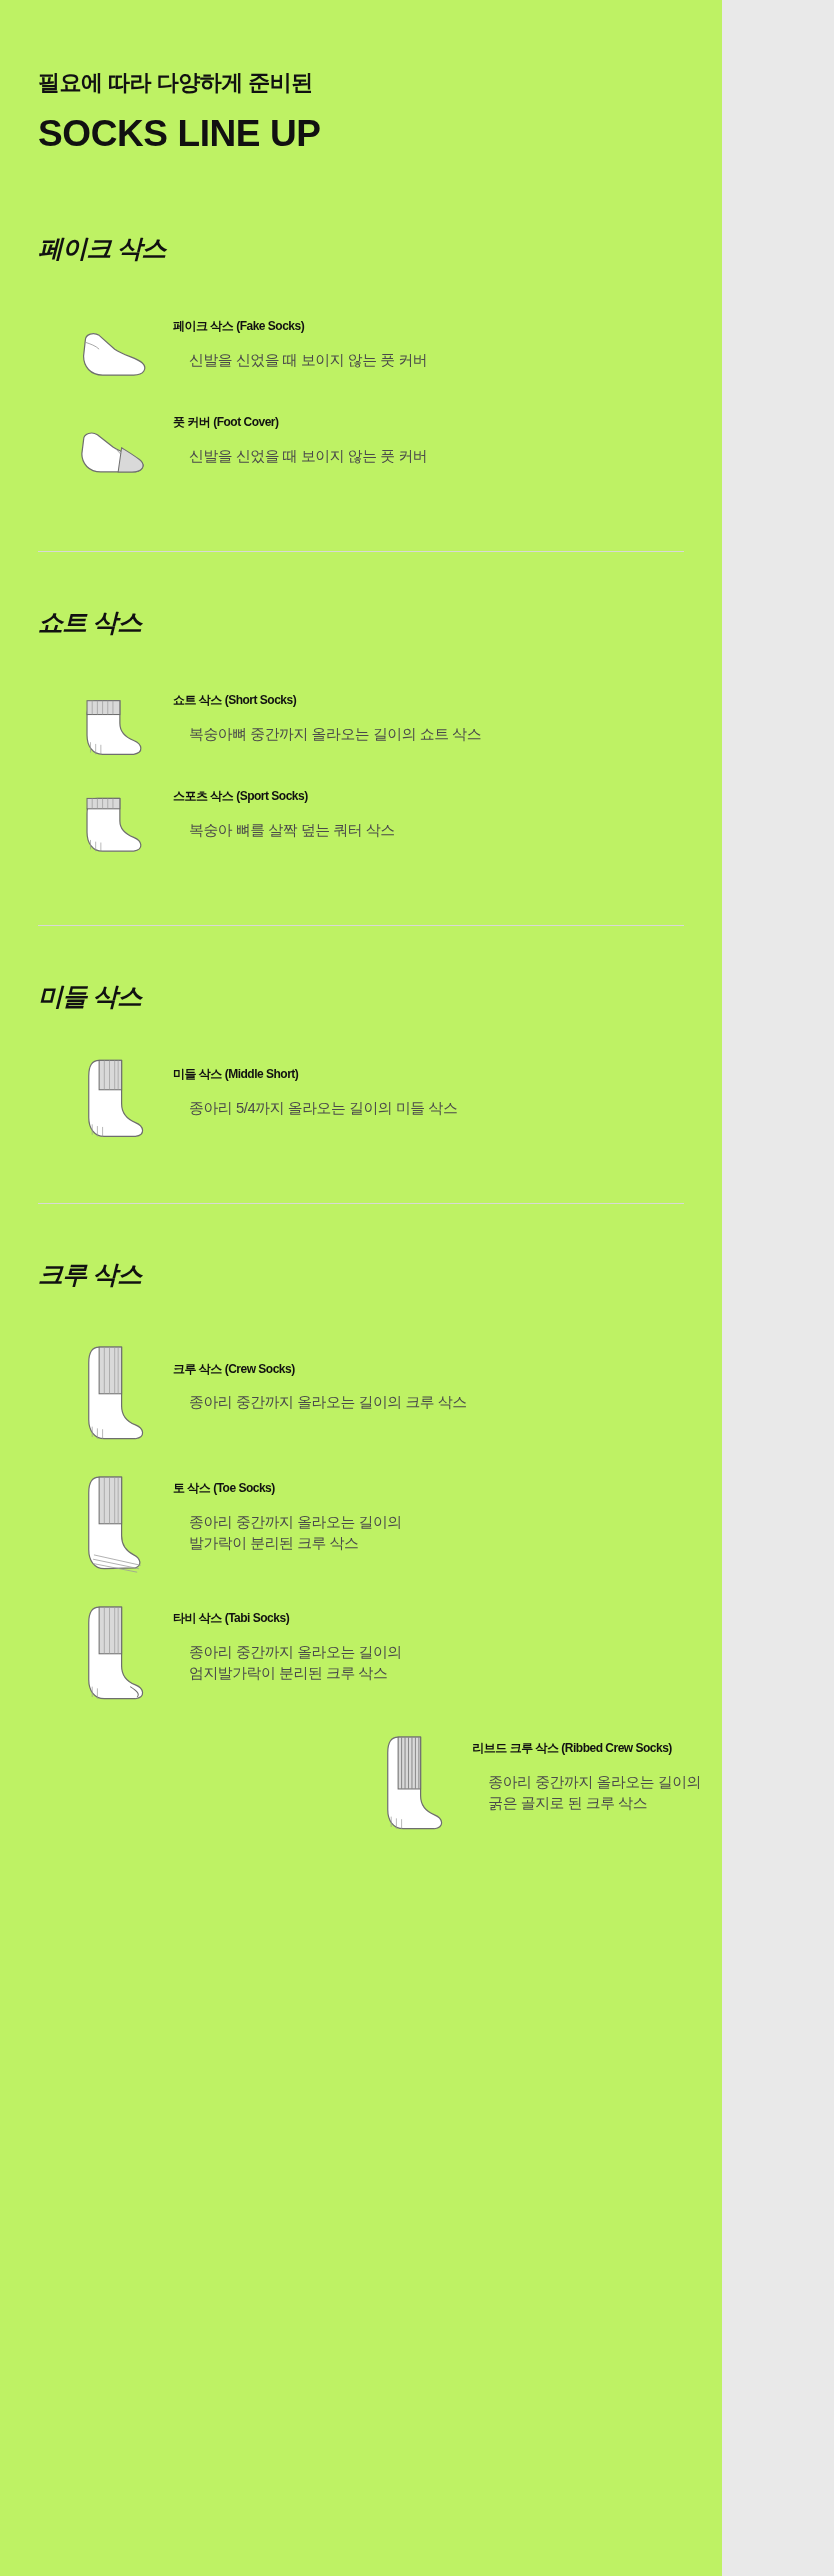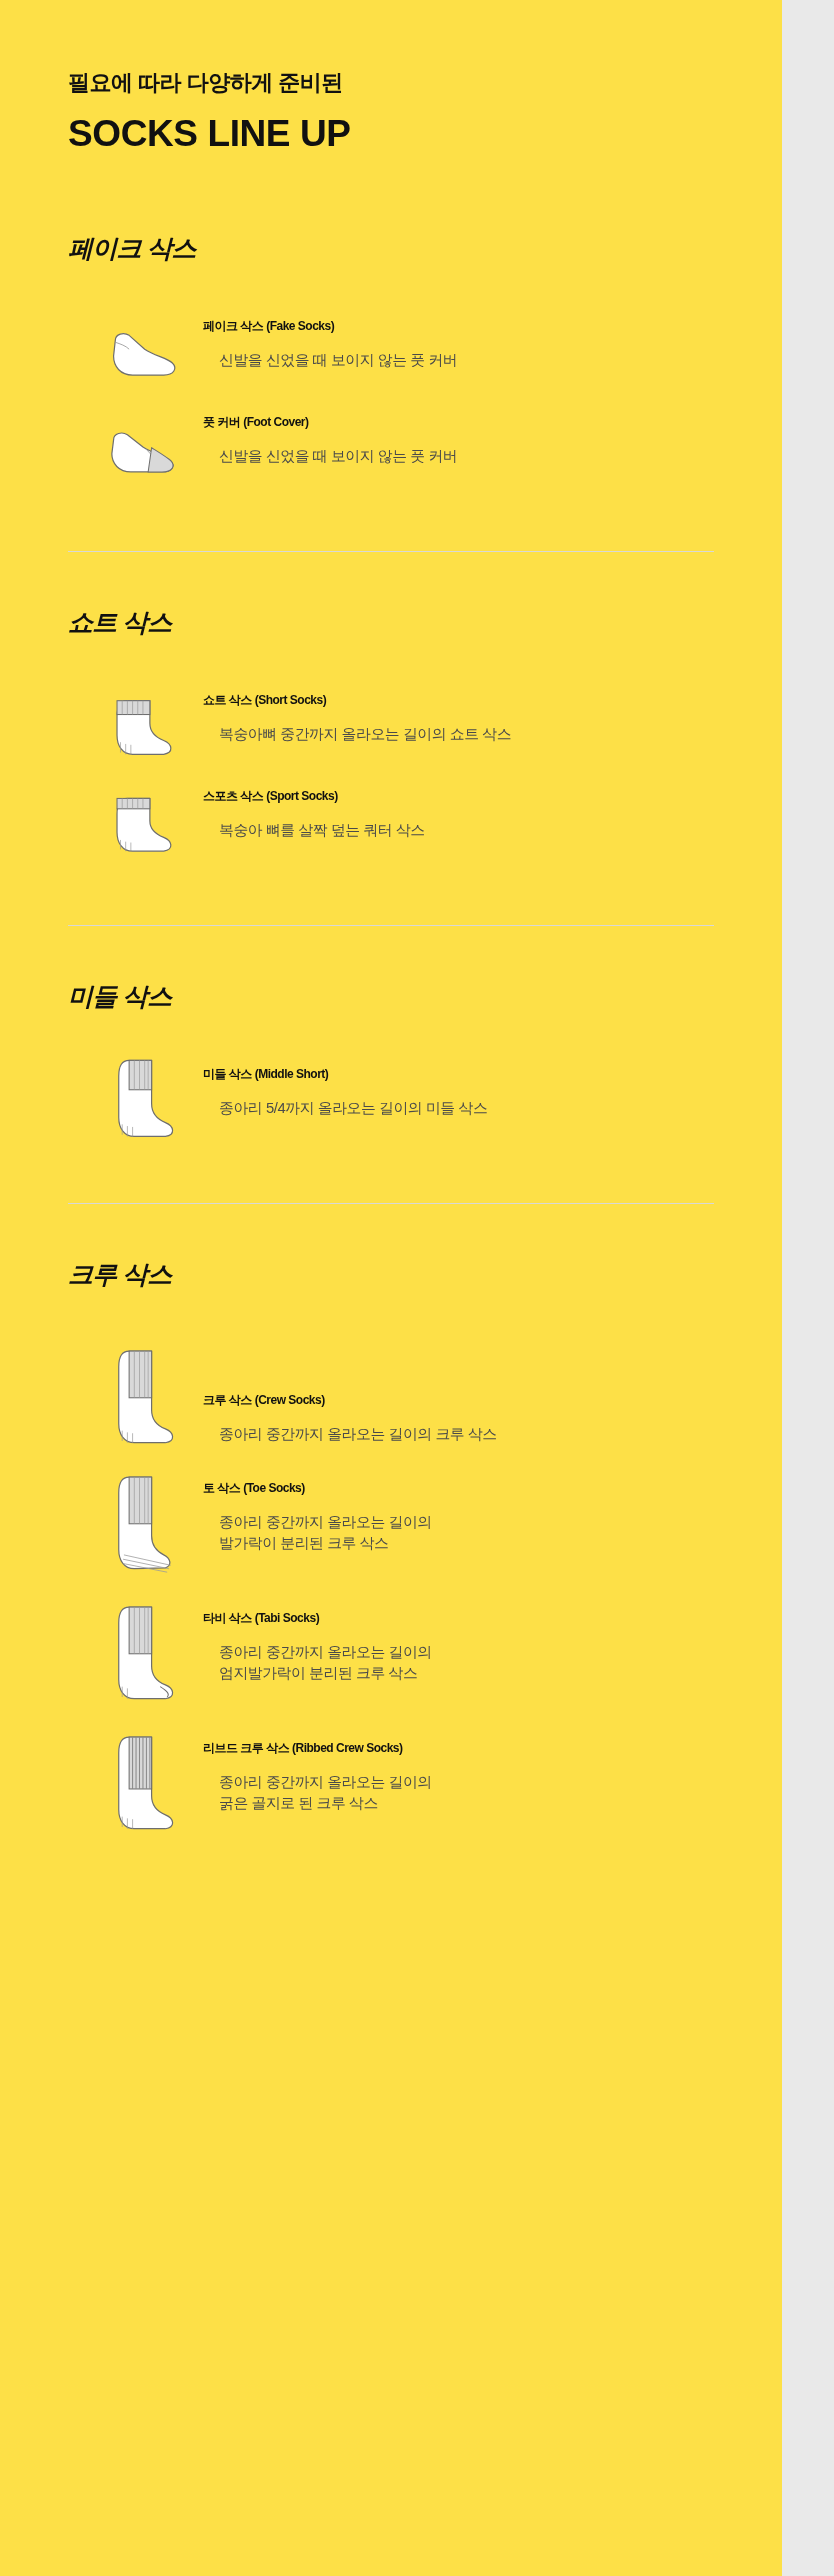--- a/index.html
+++ b/index.html
@@ -7,23 +7,23 @@
     padding: 0;
     background: #e9e9e9;
   }
   body {
     width: 834px;
     font-family: "Liberation Sans", sans-serif;
     color: #111111;
     -webkit-font-smoothing: antialiased;
   }
   .page {
-    width: 782px;
+    width: 722px;
     min-height: 2576px;
-    background: #fde047;
+    background: #bef264;
     box-sizing: border-box;
     padding: 0;
     position: relative;
   }
   .inner {
     width: 712px;
     margin: 0 auto;
     padding-top: 68px;
     box-sizing: border-box;
   }
@@ -218,21 +218,21 @@
 
     <div class="spacer-lg"></div>
     <div class="divider"></div>
     <div class="spacer-lg"></div>
 
     <section class="section">
       <h2 class="section-title">크루 삭스</h2>
       <div class="spacer-md"></div>
       <ul class="items">
 
-        <li class="item" style="height:130px;align-items:flex-end;">
+        <li class="item" style="height:130px;">
           <div class="thumb" style="height:122px;">
             <svg width="83" height="111" viewBox="0 0 96 128">
               <path d="M36 8 L62 8 L62 76 C62 88, 68 94, 78 98 C88 102, 90 112, 78 114 L42 114 C30 114, 24 104, 24 92 L24 26 C24 14, 28 8, 36 8 Z" fill="#ffffff" stroke="#6e6e6e" stroke-width="1.4" stroke-linejoin="round"></path>
               <rect x="36" y="8" width="26" height="54" fill="#d9d9d9" stroke="#6e6e6e" stroke-width="1.2"></rect>
               <path d="M42 8 L42 62 M48 8 L48 62 M54 8 L54 62 M58 8 L58 62" stroke="#9a9a9a" stroke-width="0.8"></path>
               <path d="M28 100 L28 112 M34 102 L34 114 M40 103 L40 114" stroke="#9a9a9a" stroke-width="0.8"></path>
             </svg>
           </div>
           <div class="item-text">
             <div class="item-name">크루 삭스 (Crew Socks)</div>
@@ -266,21 +266,21 @@
               <path d="M28 100 L28 112 M34 102 L34 114" stroke="#9a9a9a" stroke-width="0.8"></path>
             </svg>
           </div>
           <div class="item-text">
             <div class="item-name">타비 삭스 (Tabi Socks)</div>
             <div class="item-desc">종아리 중간까지 올라오는 길이의
 엄지발가락이 분리된 크루 삭스</div>
           </div>
         </li>
 
-        <li class="item" style="height:130px;">
+        <li class="item" style="height:130px;justify-content:flex-end;">
           <div class="thumb" style="height:122px;">
             <svg width="83" height="111" viewBox="0 0 96 128">
               <path d="M36 8 L62 8 L62 76 C62 88, 68 94, 78 98 C88 102, 90 112, 78 114 L42 114 C30 114, 24 104, 24 92 L24 26 C24 14, 28 8, 36 8 Z" fill="#ffffff" stroke="#6e6e6e" stroke-width="1.4" stroke-linejoin="round"></path>
               <rect x="36" y="8" width="26" height="60" fill="#d9d9d9" stroke="#6e6e6e" stroke-width="1.2"></rect>
               <path d="M40 8 L40 68 M44 8 L44 68 M48 8 L48 68 M52 8 L52 68 M56 8 L56 68 M60 8 L60 68" stroke="#8a8a8a" stroke-width="1.2"></path>
               <path d="M28 100 L28 112 M34 102 L34 114 M40 103 L40 114" stroke="#9a9a9a" stroke-width="0.8"></path>
             </svg>
           </div>
           <div class="item-text">
             <div class="item-name">리브드 크루 삭스 (Ribbed Crew Socks)</div>

